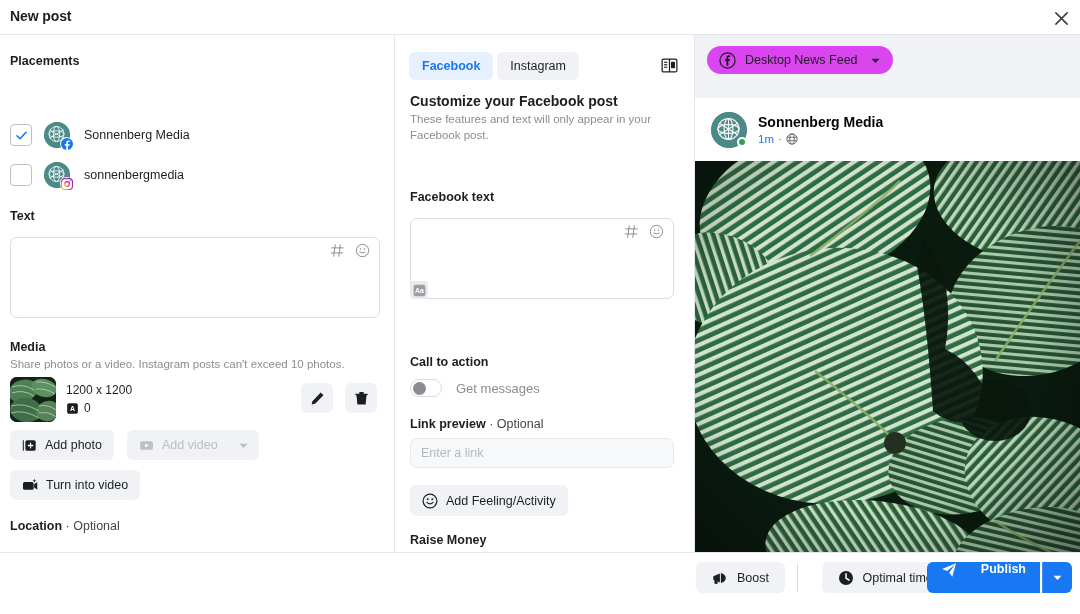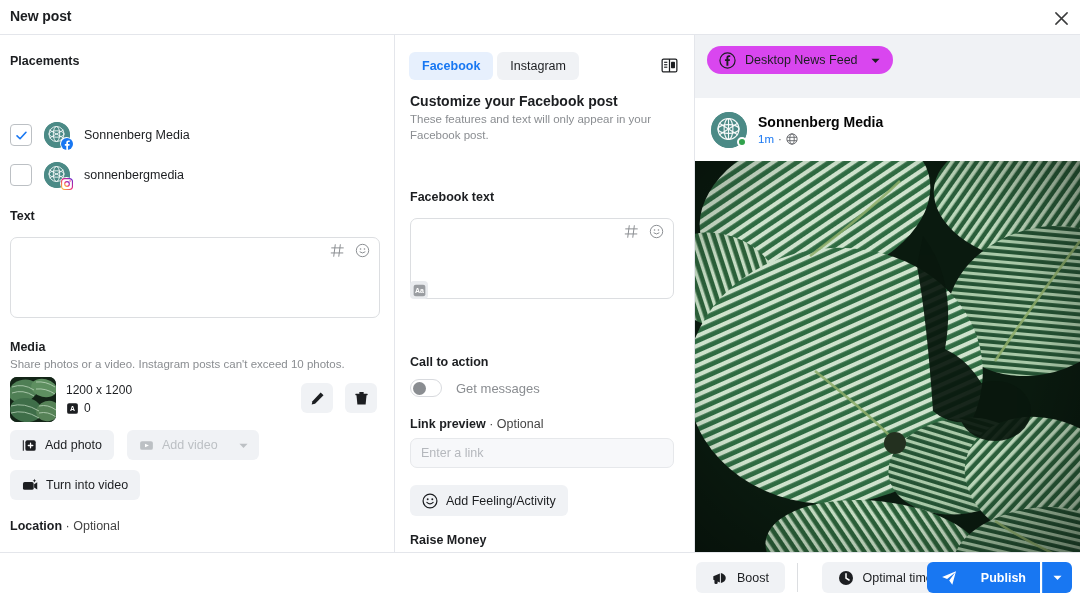--- a/index.html
+++ b/index.html
@@ -195,21 +195,21 @@
   }
   .f-div { position:absolute; right:282px; top:10px; width:1px; height:29px; background:#dcdee1; }
   .optimal-btn {
     position:absolute; right:125px; top:9px; height:31px; padding:0 16px;
     background:#f0f2f5; border-radius:6px; display:flex; align-items:center; gap:9px;
     font-size:12.5px; color:#1c1e21; cursor:pointer;
   }
   .publish-btn {
     position:absolute; right:40px; top:9px; height:31px; padding:0 14px;
     background:#1877f2; border-radius:6px 0 0 6px;
-    display:flex; align-items:center; gap:24px;
+    display:flex; gap:24px;
     font-size:12.5px; font-weight:700; color:#fff; cursor:pointer;
   }
   .publish-caret {
     position:absolute; right:8px; top:9px; width:30px; height:31px;
     background:#1877f2; border-radius:0 6px 6px 0; border-left:1px solid #3c8ef5;
     display:flex; align-items:center; justify-content:center; cursor:pointer;
   }
   .sep-v { position:absolute; left:394px; top:35px; width:1px; height:530px; background:#e4e6eb; }
 </style>
 </head>

